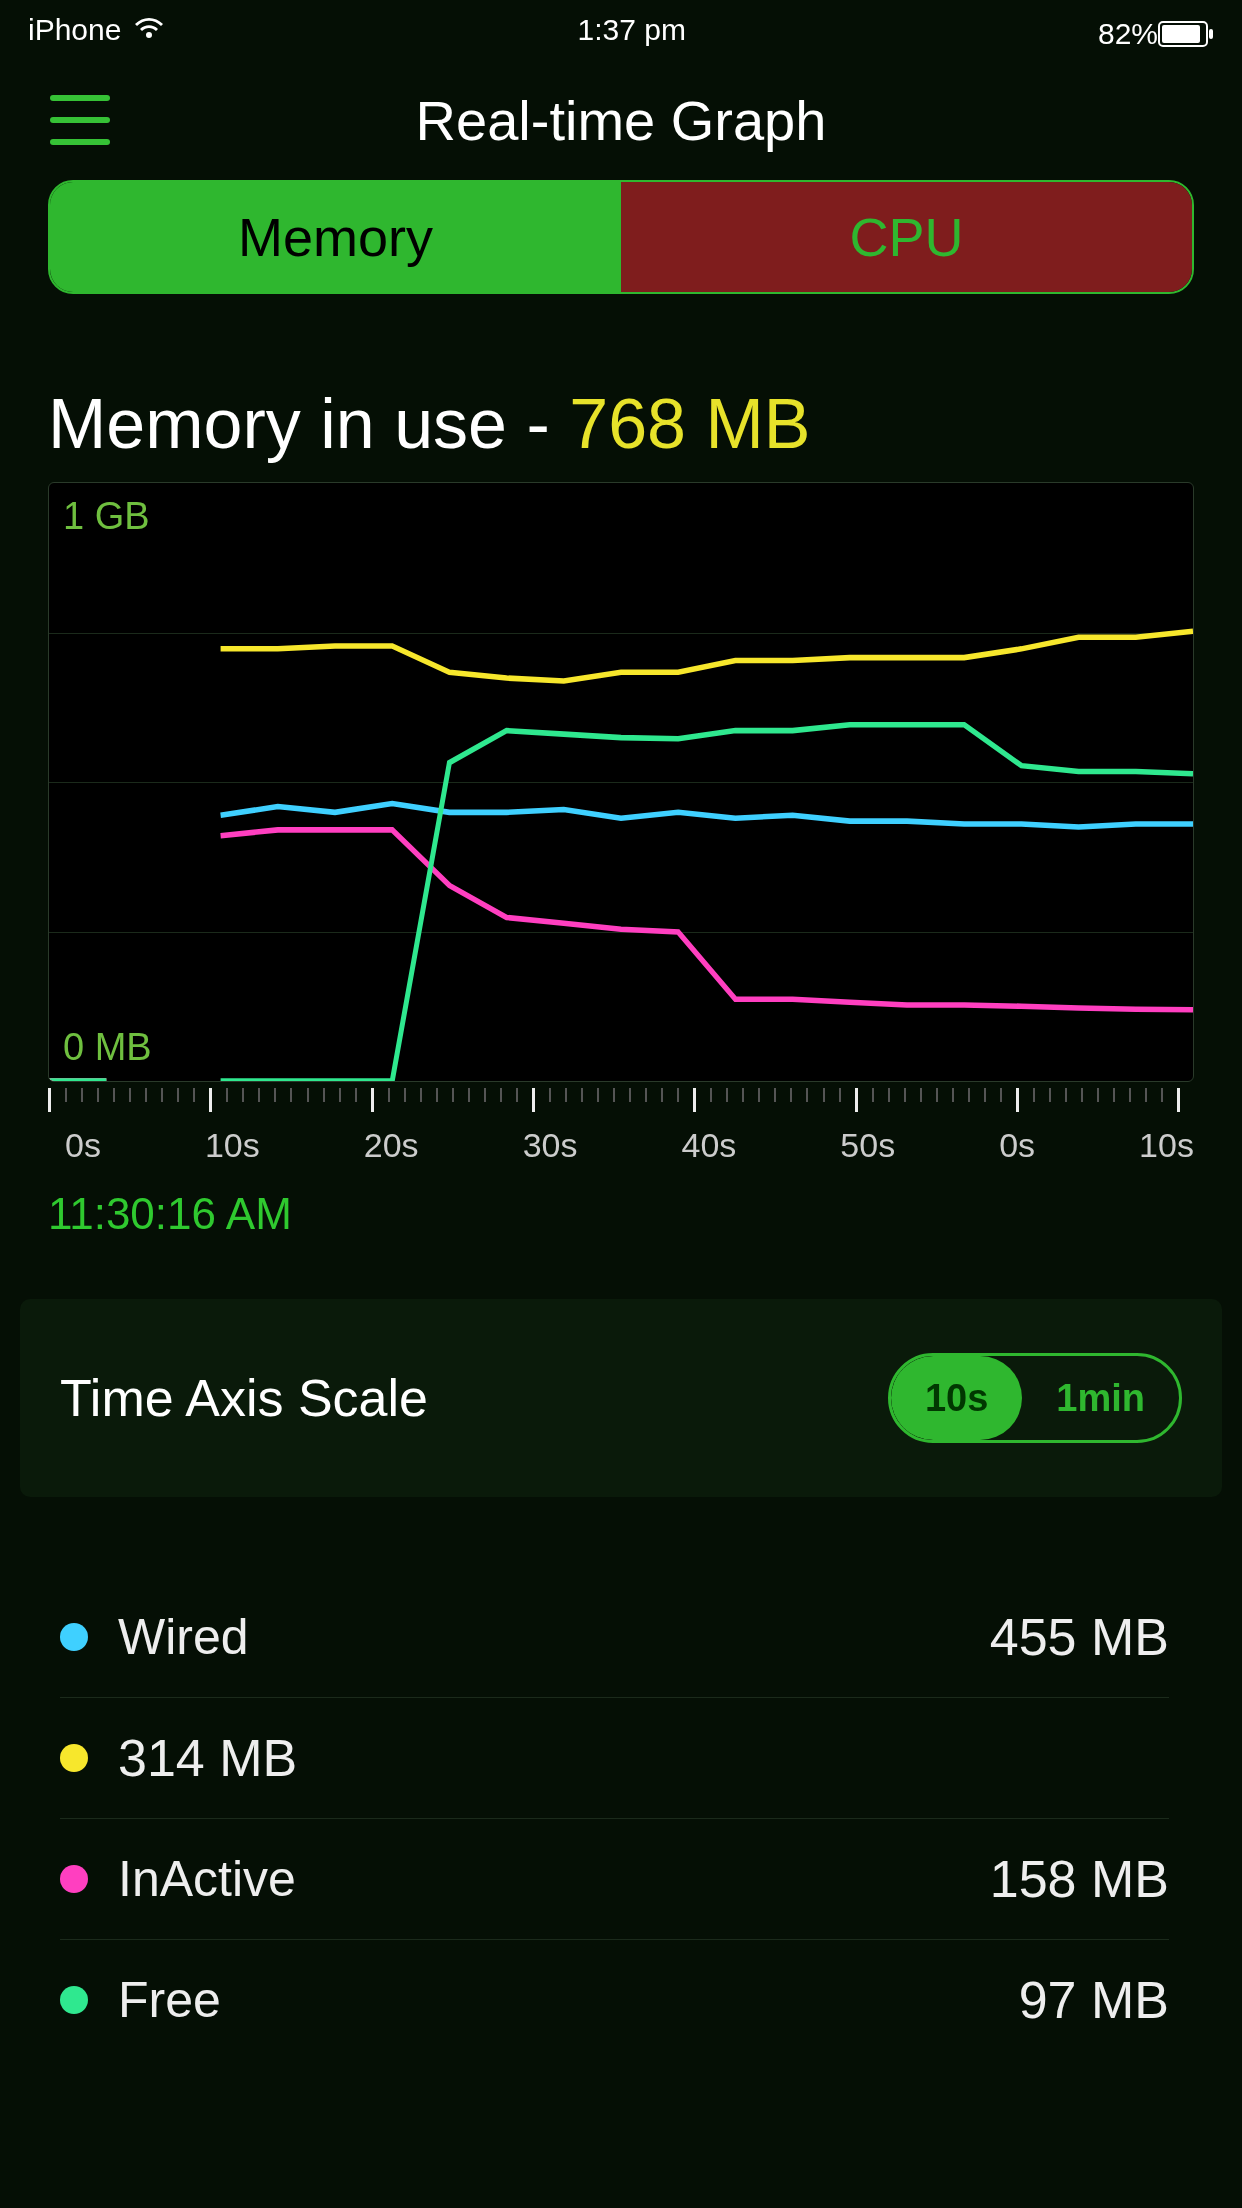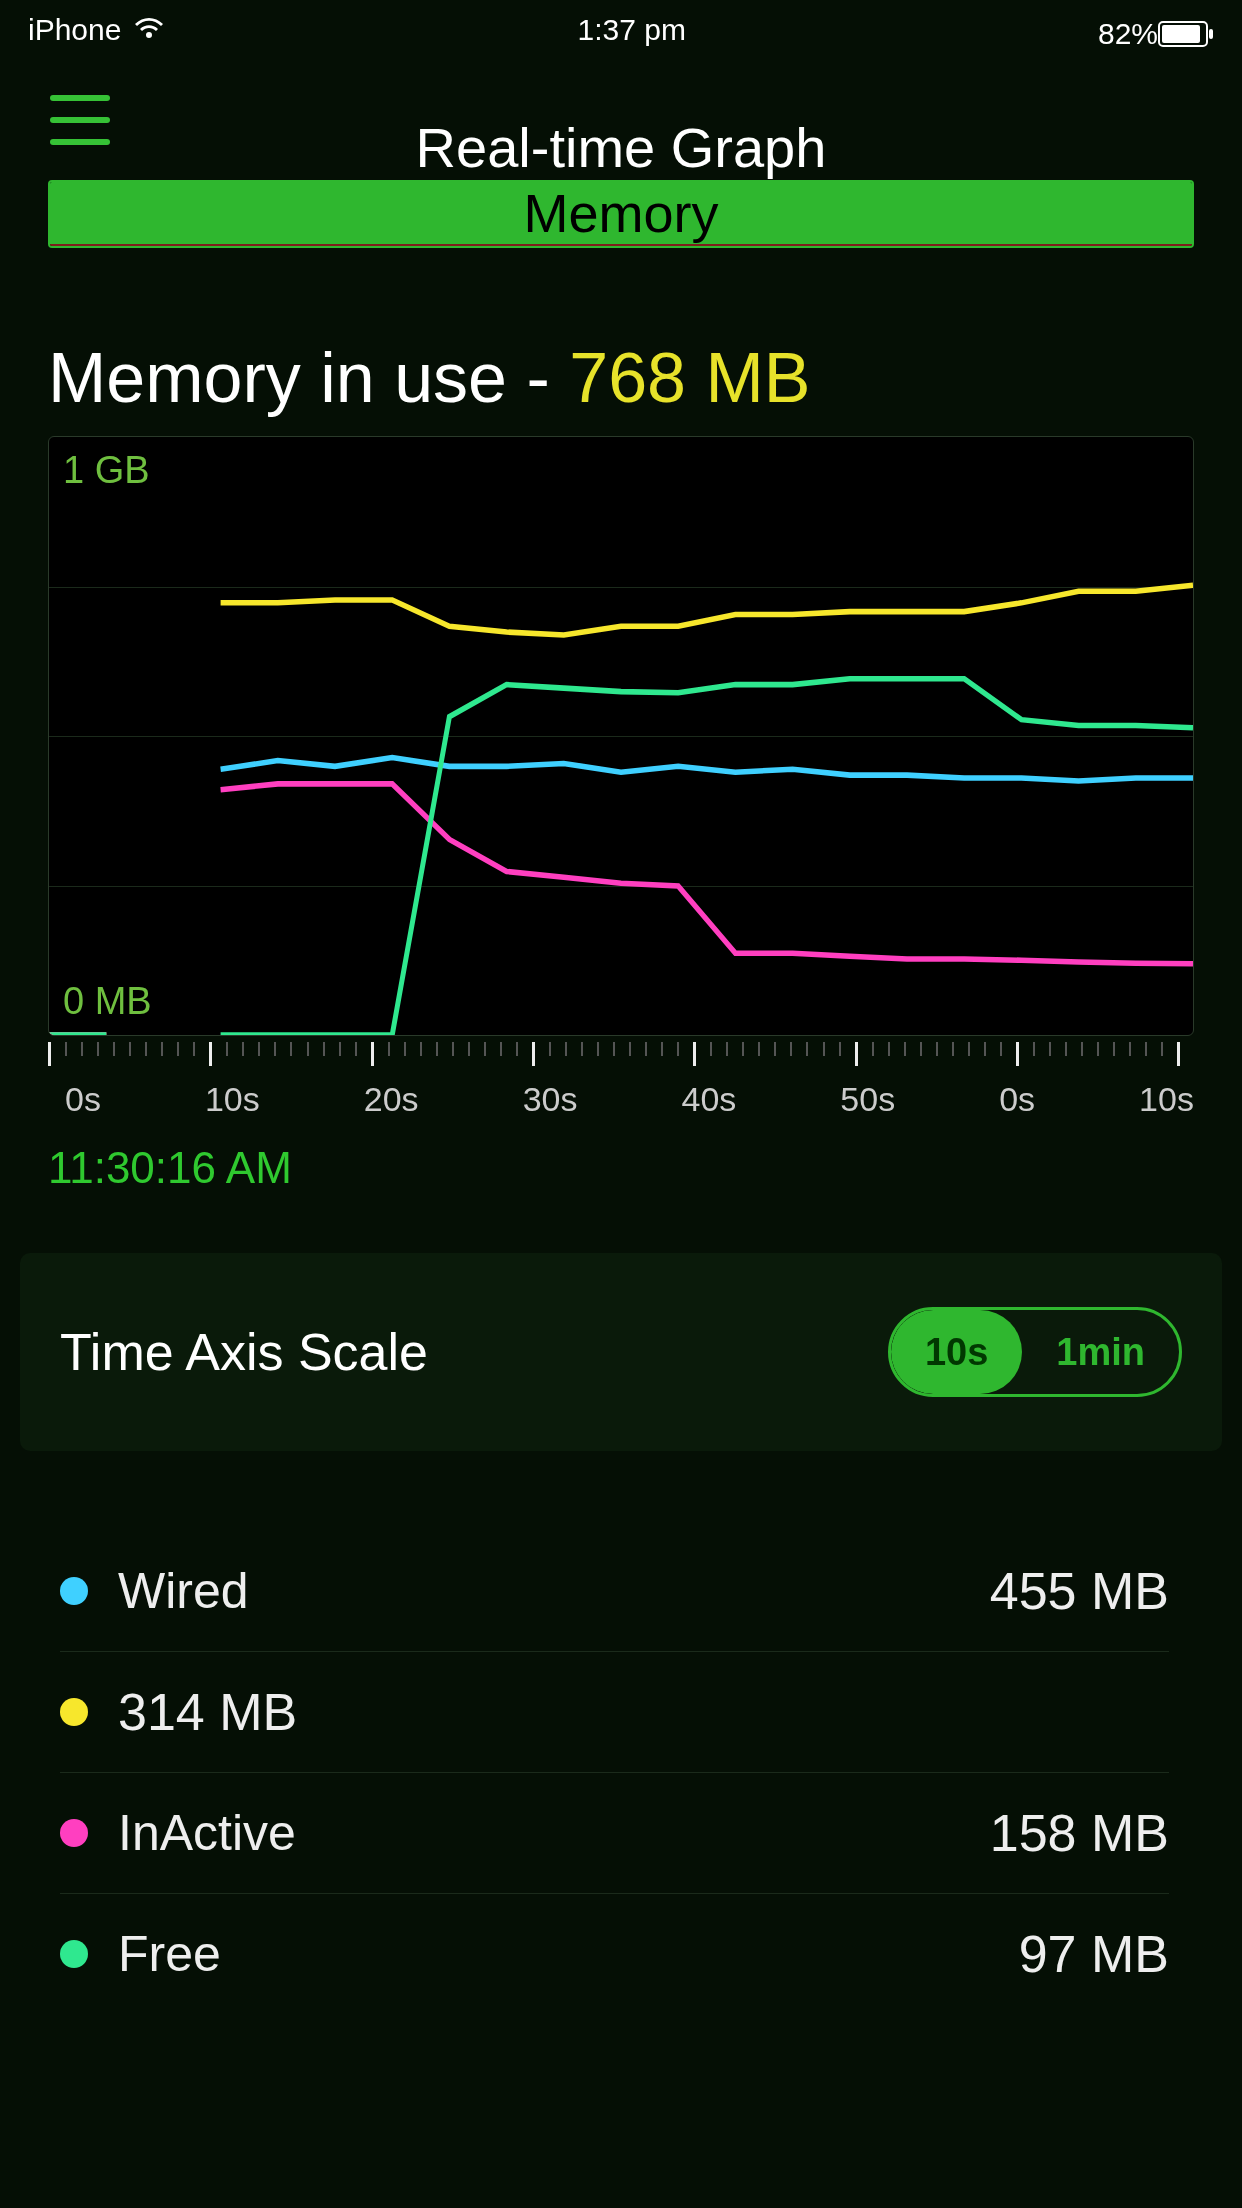--- a/index.html
+++ b/index.html
@@ -1,26 +1,26 @@
 <!DOCTYPE html>
 <html><head>
 <meta charset="utf-8">
 <style>
   * { margin:0; padding:0; box-sizing:border-box; }
   html,body { width:1242px; height:2208px; background:#050f05; font-family:-apple-system,Helvetica,Arial,sans-serif; color:#fff; overflow:hidden; }
   .status-bar { display:flex; justify-content:space-between; align-items:center; height:60px; padding:0 28px; font-size:30px; }
   .status-left { display:flex; align-items:center; gap:12px; }
   .status-right { display:flex; align-items:center; gap:0;margin-top:8px; }
   .wifi-icon svg, .battery-icon svg { display:block; }
-  .header { display:flex; align-items:flex-end; justify-content:center; height:120px; position:relative; }
+  .header { display:flex; align-items:center; justify-content:center; height:120px; position:relative; }
   .menu-btn { position:absolute; left:50px; top:50%; transform:translateY(-50%); width:60px; height:50px; display:flex; flex-direction:column; justify-content:space-between; cursor:pointer; }
   .menu-btn span { display:block; height:6px; background:#36c236; border-radius:3px; }
   .page-title { font-size:56px; font-weight:400; color:#fff; }
   .seg-wrap { padding:0 48px; }
-  .segmented { display:flex; height:68px; border:2px solid #2fb72f; border-radius:4px; overflow:hidden;flex-direction:column; }
+  .segmented { display:flex; height:114px; border:2px solid #2fb72f; border-radius:25px; overflow:hidden; }
   .segmented .seg { flex:1; display:flex; align-items:center; justify-content:center; font-size:54px; cursor:pointer; }
   .seg.active { background:#2fb72f; color:#000; }
   .seg.inactive { background:#7f1d1d; color:#2fb72f; }
   .memory-label { padding:90px 68px 18px 48px; font-size:70px;border-radius:19px; }
   .memory-label .label-text { color:#fff; }
   .memory-label .label-value { color:#e7e22a; }
   .chart-wrap { padding:0 48px; }
   .chart-area { border:1px solid #2a3a2a; border-radius:6px; background:#000; position:relative; height:600px; overflow:hidden; }
   .chart-grid { position:absolute; left:0; right:0; border-top:1px solid #1b2a1b; }
   .y-top { position:absolute; left:14px; top:12px; color:#6fbf3f; font-size:38px; }

